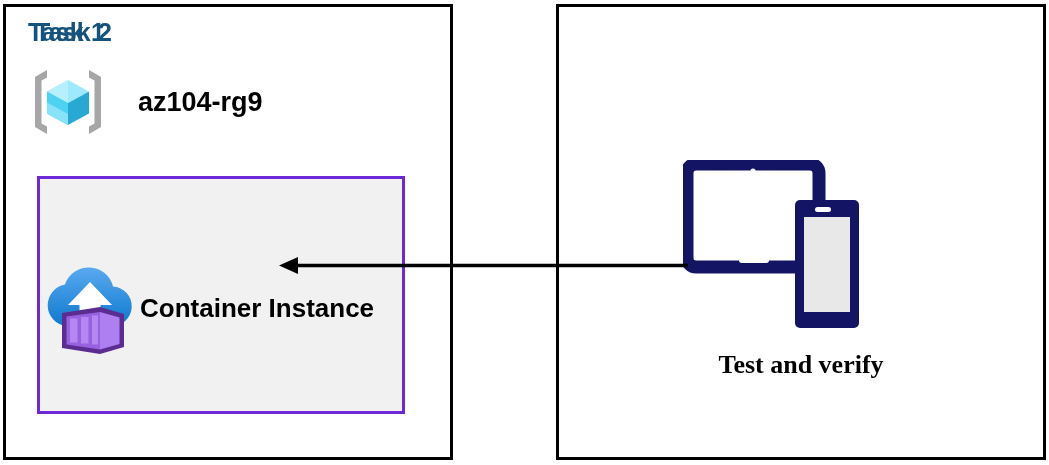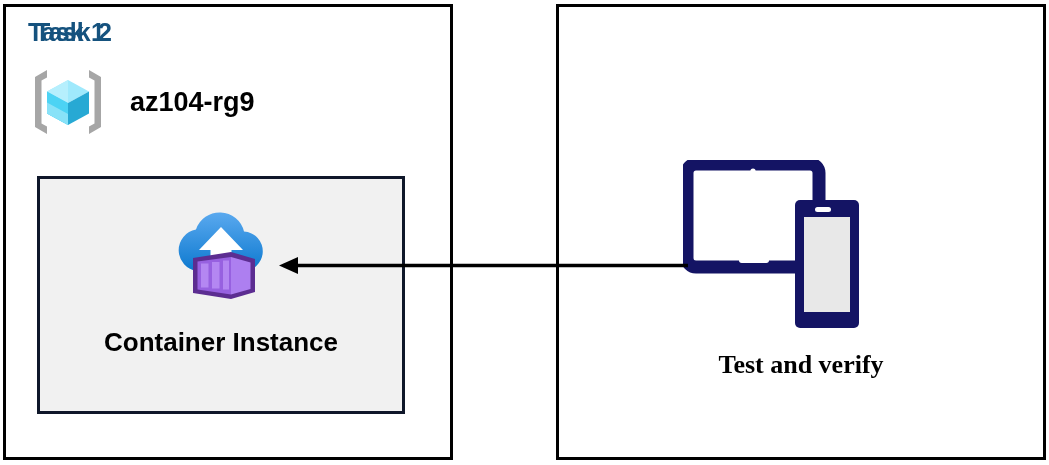--- a/index.html
+++ b/index.html
@@ -41,43 +41,43 @@
 
   
   #rg-row {
     position: absolute;
     left: 30px;
     top: 62px;
     width: 290px;
     height: 80px;
     display: flex;
     align-items: center;
-    gap: 24px;
+    gap: 32px;
   }
   #rg-icon { width: 76px; height: 76px; display: block; flex: none; }
   #rg-label {
     font-size: 27px;
     font-weight: bold;
     color: #000000;
     white-space: nowrap;
     line-height: 1;
   }
 
   
   #aci-card {
     position: absolute;
     left: 37px;
     top: 176px;
     width: 368px;
     height: 238px;
     box-sizing: border-box;
-    border: 3px solid #0f172a;
+    border: 3px solid #6d28d9;
     background: #f1f1f1;
     display: flex;
-    flex-direction: column;
+    flex-direction: row;
     align-items: center;
   }
   #aci-icon { width: 100px; height: 100px; display: block; margin-top: 22px; }
   #aci-label {
     font-size: 26px;
     font-weight: bold;
     color: #000000;
     white-space: nowrap;
     margin-top: 26px;
   }

